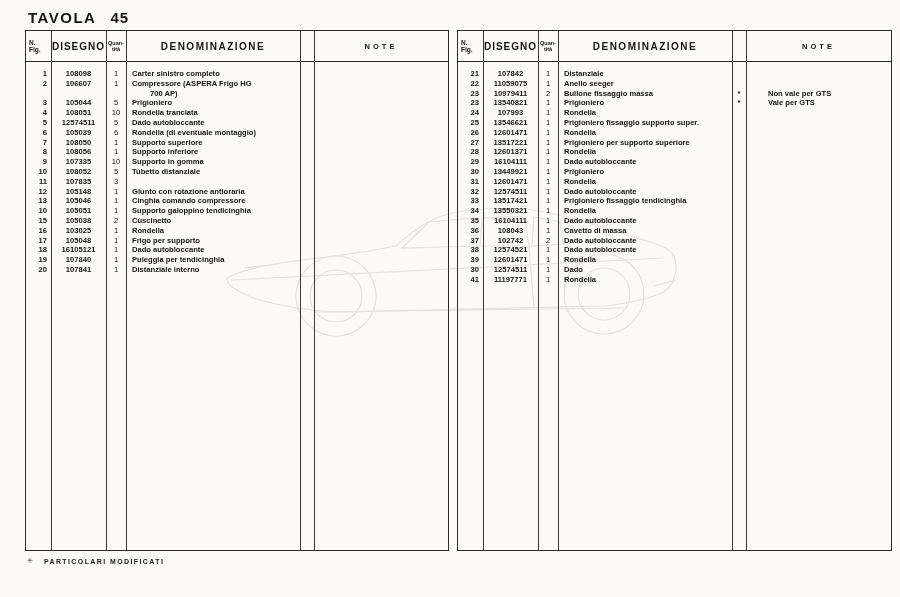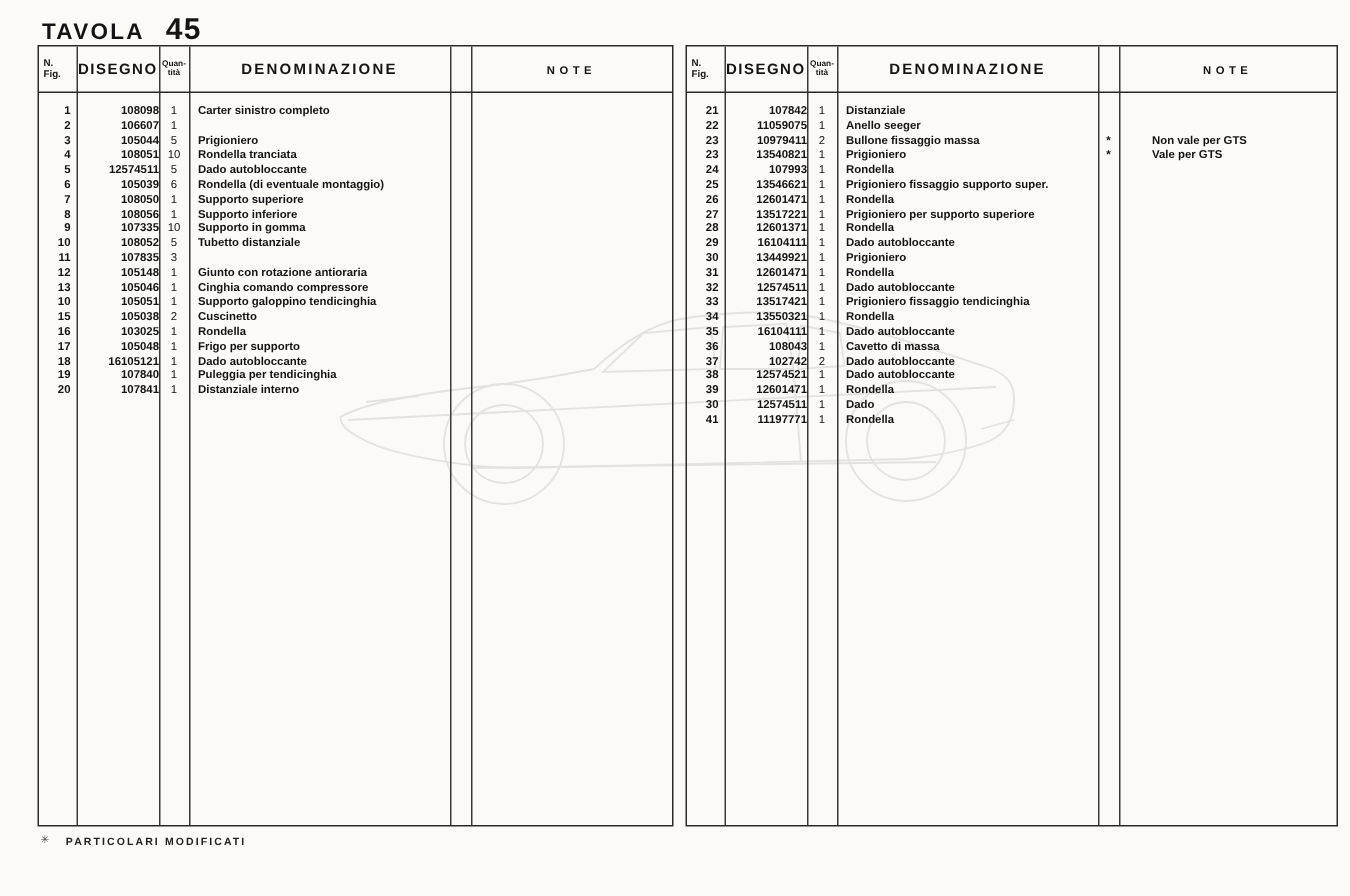--- a/index.html
+++ b/index.html
@@ -12,21 +12,21 @@
     overflow:hidden;
   }
   .page{position:absolute;inset:0;}
 
   
   .title{
     position:absolute;left:28px;top:9px;
     display:flex;align-items:baseline;z-index:2;
   }
   .title-label{font-size:15px;font-weight:bold;letter-spacing:1.5px;}
-  .title-number{font-size:20px;font-weight:bold;margin-left:14px;letter-spacing:1px;}
+  .title-number{font-size:15px;font-weight:bold;margin-left:14px;letter-spacing:1px;}
 
   
   .watermark{
     position:absolute;left:224px;top:196px;width:460px;height:148px;
     z-index:0;pointer-events:none;
   }
 
   
   .parts-table{
     position:absolute;top:30px;height:521px;
@@ -61,21 +61,21 @@
   .tbody{position:relative;padding-top:7px;z-index:1;}
   .tr{
     display:grid;
     grid-template-columns:25px 55px 20px 174px 14px 1fr;
   }
   .td{
     font-size:7.6px;line-height:9.8px;font-weight:bold;
     letter-spacing:0;
   }
   .c-fig{text-align:right;padding-right:4px;}
-  .c-disegno{text-align:right;}
+  .c-disegno{text-align:center;}
   .c-qty{text-align:center;font-weight:normal;}
   .c-denom{
     white-space:pre-line;
     padding-left:24px;text-indent:-18px;
   }
   .c-mark{text-align:center;}
   .c-note{padding-left:22px;}
 
   
   .footer{
@@ -133,20 +133,22 @@
     <div class="td c-disegno">108098</div>
     <div class="td c-qty">1</div>
     <div class="td c-denom">Carter sinistro completo</div>
     <div class="td c-mark"></div>
     <div class="td c-note"></div>
   </div>
         <div class="tr">
     <div class="td c-fig">2</div>
     <div class="td c-disegno">106607</div>
     <div class="td c-qty">1</div>
+    <div class="td c-denom">Compressore (ASPERA Frigo HG
+700 AP)</div>
     <div class="td c-mark"></div>
     <div class="td c-note"></div>
   </div>
         <div class="tr">
     <div class="td c-fig">3</div>
     <div class="td c-disegno">105044</div>
     <div class="td c-qty">5</div>
     <div class="td c-denom">Prigioniero</div>
     <div class="td c-mark"></div>
     <div class="td c-note"></div>

